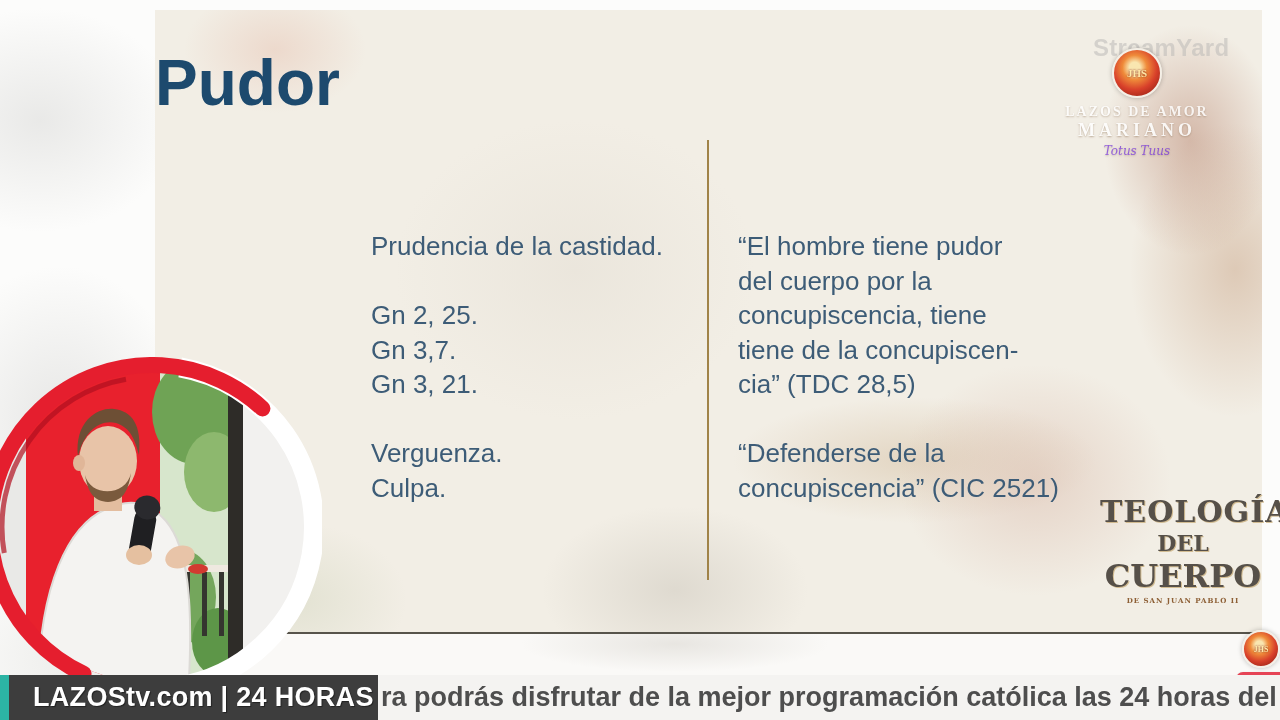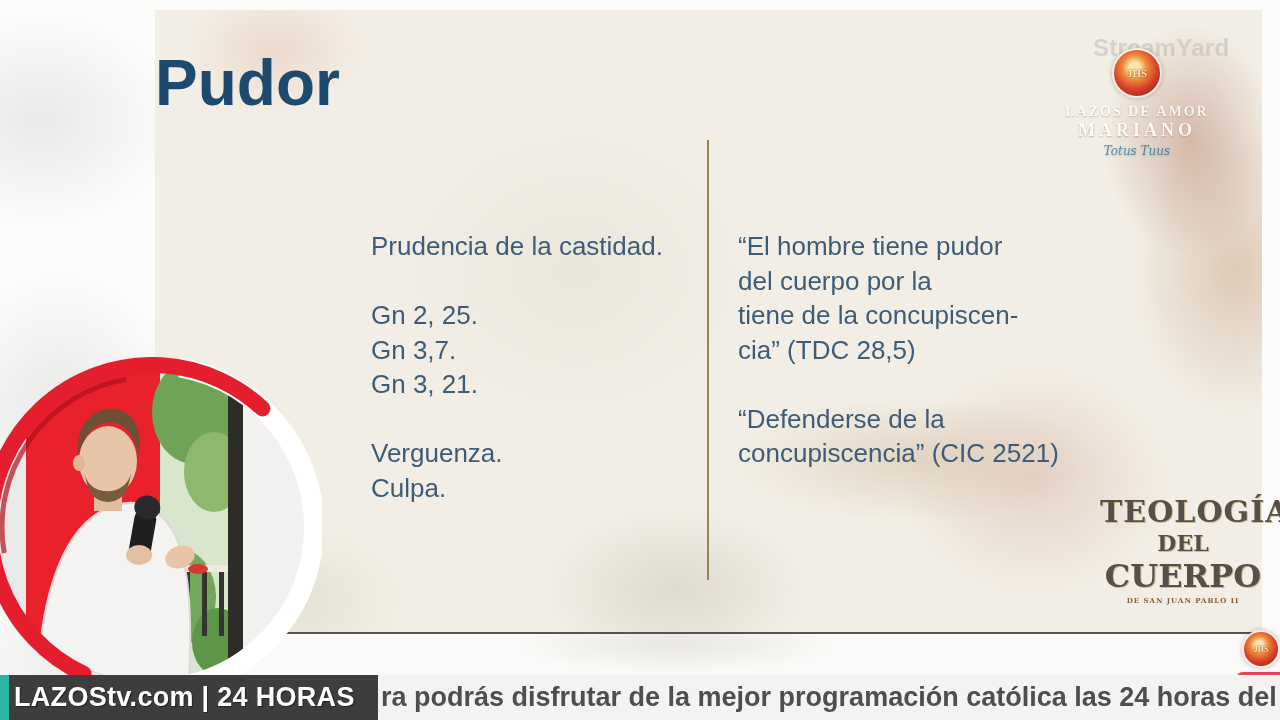--- a/index.html
+++ b/index.html
@@ -55,21 +55,21 @@
   .channel-logo{position:absolute;left:1057px;top:48px;width:160px;text-align:center;}
   .jhs-badge{
     width:46px;height:46px;border-radius:50%;margin:0 auto;
     background:radial-gradient(circle at 45% 38%, #f9e6b0 0 14%, #ef8b3a 32%, #d8402a 58%, #8e1c12 92%);
     border:2px solid #f4efe6;box-shadow:0 0 5px rgba(0,0,0,.25);
     display:flex;align-items:center;justify-content:center;
   }
   .jhs-badge span{font-family:"Liberation Serif",serif;font-size:11px;font-weight:700;color:#ffe9a8;text-shadow:0 0 2px #7a1208;}
   .channel-line1{margin-top:6px;font-family:"Liberation Serif",serif;font-size:14px;font-weight:600;letter-spacing:2px;color:#fff;opacity:.8;text-shadow:0 1px 2px rgba(150,125,100,.65);}
   .channel-line2{font-family:"Liberation Serif",serif;font-size:18px;font-weight:700;letter-spacing:4px;color:#fff;opacity:.85;text-shadow:0 1px 2px rgba(150,125,100,.7);}
-  .channel-tagline{margin-top:3px;font-family:"DejaVu Serif",serif;font-style:italic;font-size:12px;color:#0369a1;opacity:.7;text-shadow:0 1px 2px rgba(150,125,100,.6);}
+  .channel-tagline{margin-top:3px;font-family:"DejaVu Serif",serif;font-style:italic;font-size:12px;color:#6d28d9;opacity:.7;text-shadow:0 1px 2px rgba(150,125,100,.6);}
   
   .program-logo{position:absolute;left:1100px;top:494px;width:166px;text-align:center;color:#565049;font-family:"DejaVu Serif",serif;}
   .pl1{font-size:30px;font-weight:700;letter-spacing:1px;text-shadow:1px 1px 0 rgba(184,148,79,.55);}
   .pl2{font-size:22px;font-weight:700;margin-top:1px;text-shadow:1px 1px 0 rgba(184,148,79,.55);}
   .pl3{font-size:32px;font-weight:700;margin-top:1px;text-shadow:1px 1px 0 rgba(184,148,79,.55);}
   .pl-sub{font-size:7px;font-weight:700;letter-spacing:1px;color:#8d5f35;margin-top:1px;}
   
   .speaker{position:absolute;left:-18px;top:357px;width:340px;height:340px;}
   
   .subscribe{position:absolute;left:1236px;top:630px;width:60px;}
@@ -79,21 +79,21 @@
     position:relative;margin-top:-5px;display:inline-block;
     background:#e64456;border-radius:8px;padding:2px 8px;
     color:#fff;font-size:9px;font-weight:700;box-shadow:0 1px 2px rgba(0,0,0,.3);
     white-space:nowrap;
   }
   
   .ticker-bar{position:absolute;left:0;top:675px;width:1280px;height:45px;background:#f4f3f1;overflow:hidden;}
   .ticker-accent{position:absolute;left:0;top:0;width:9px;height:45px;background:#2cb4a4;}
   .ticker-label{
     position:absolute;left:9px;top:0;width:369px;height:45px;background:#3d3d3d;
-    display:flex;align-items:center;padding-left:5px;box-sizing:border-box;
+    display:flex;align-items:center;padding-left:24px;box-sizing:border-box;
     color:#fff;font-size:27px;font-weight:700;letter-spacing:.3px;
     text-shadow:1px 1px 1px rgba(0,0,0,.45);white-space:nowrap;
   }
   .ticker-text{
     position:absolute;left:381px;top:0;width:899px;height:45px;line-height:45px;
     font-size:27px;font-weight:700;color:#4e4e4e;white-space:nowrap;overflow:hidden;
   }
 </style>
 </head>
 <body>
@@ -116,20 +116,21 @@
     <div class="group">
       <div>Verguenza.</div>
       <div>Culpa.</div>
     </div>
   </div>
 
   <div class="col col-right">
     <div class="group">
       <div>“El hombre tiene pudor</div>
       <div>del cuerpo por la</div>
+      <div>concupiscencia, tiene</div>
       <div>tiene de la concupiscen-</div>
       <div>cia” (TDC 28,5)</div>
     </div>
     <div class="group">
       <div>“Defenderse de la</div>
       <div>concupiscencia” (CIC 2521)</div>
     </div>
   </div>
 </div>
 

